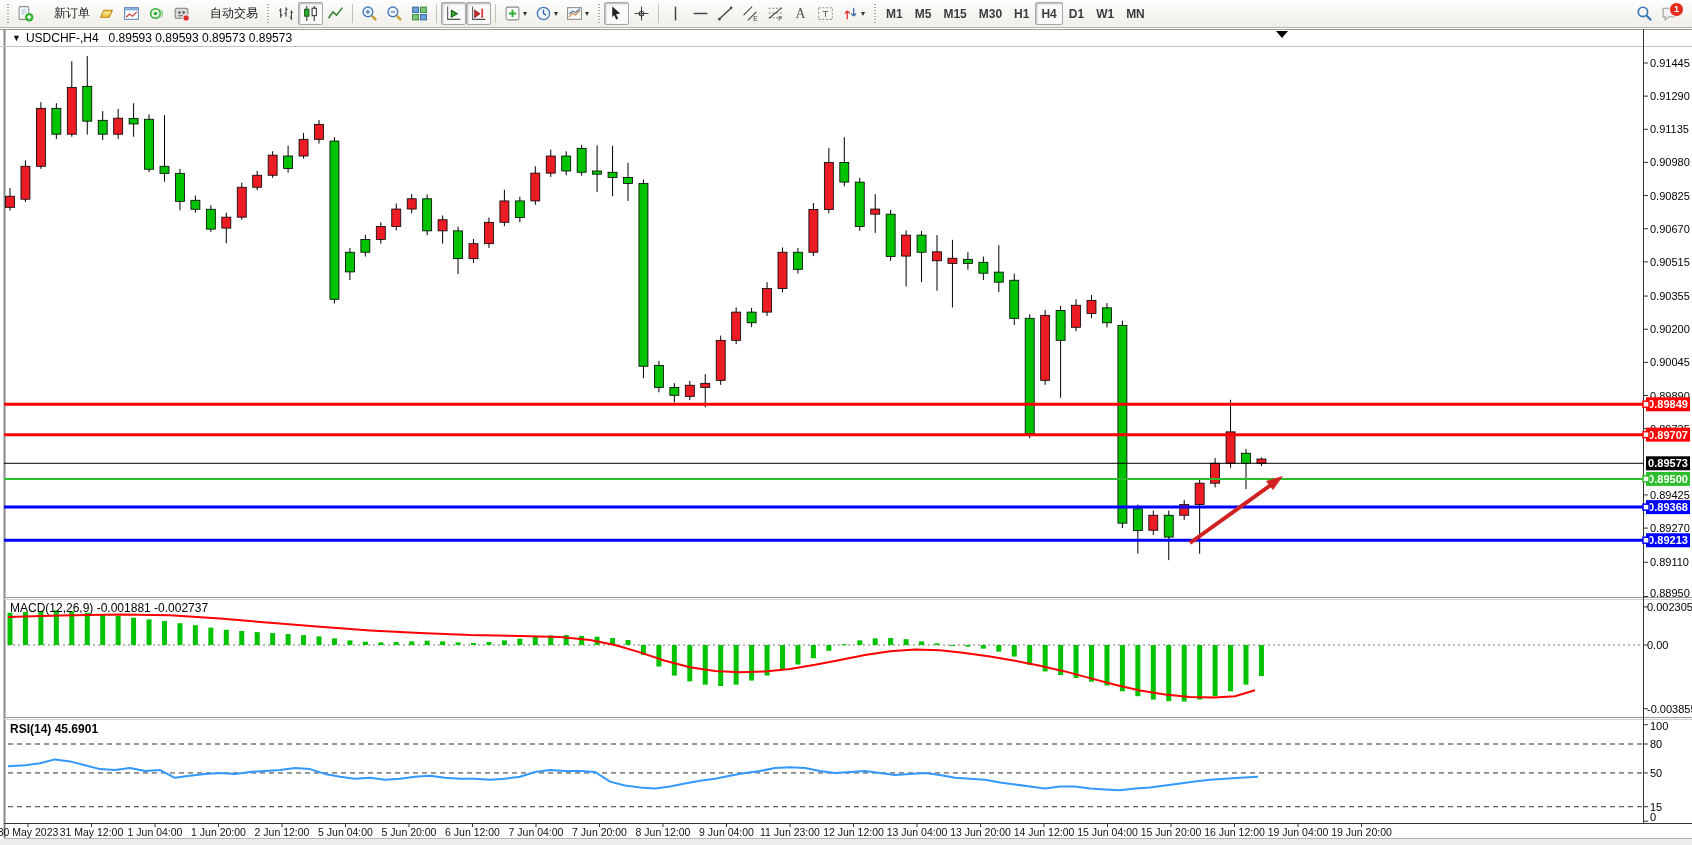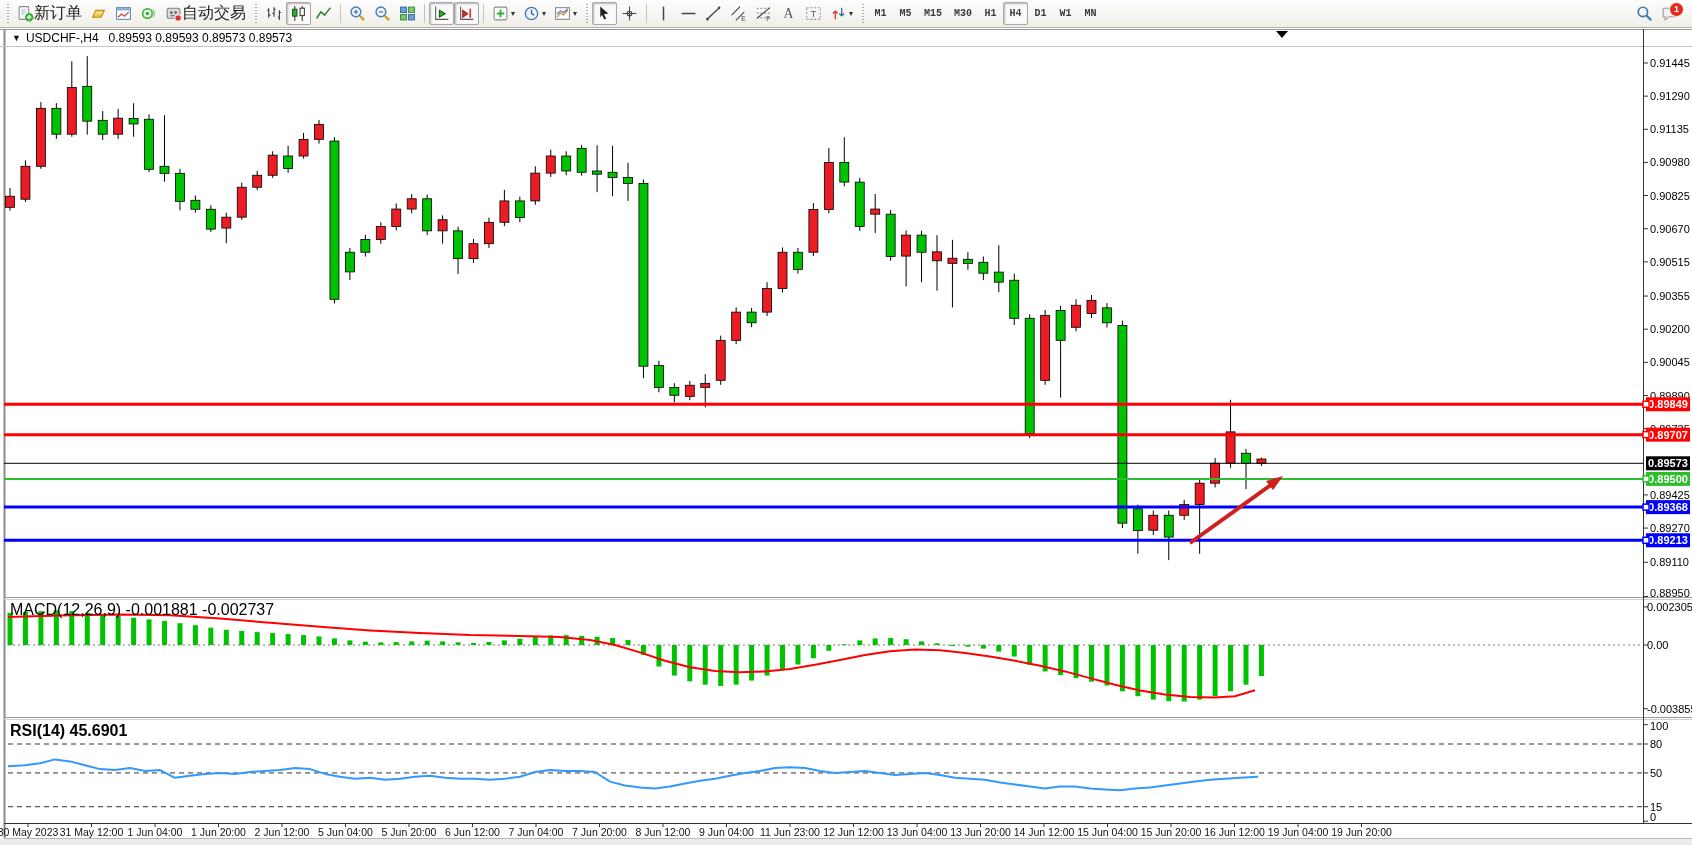--- a/index.html
+++ b/index.html
@@ -11,31 +11,31 @@
     display:flex;align-items:center;padding:0 2px;box-sizing:border-box;}
   .grip{width:5px;height:20px;margin:0 3px;flex:0 0 auto;
     background-image:repeating-linear-gradient(#a8a8a8 0 1px,transparent 1px 3px);
     background-size:2px 100%;background-repeat:no-repeat;background-position:center;}
   .sep{width:1px;height:19px;background:#c6c2b8;margin:0 4px;flex:0 0 auto;}
   .tbtn{height:23px;min-width:25px;display:flex;align-items:center;justify-content:center;
     padding:0 3px;border:1px solid transparent;border-radius:2px;position:relative;
     cursor:default;flex:0 0 auto;box-sizing:border-box;}
   .tbtn.active{background:#fafafa;border:1px solid #a9a9a9;
     box-shadow:inset 1px 1px 2px rgba(0,0,0,.28);}
-  .tbtn .blabel{font-size:16px;color:#1a1a1a;margin-left:0;white-space:nowrap;}
+  .tbtn .blabel{font-size:12px;color:#1a1a1a;margin-left:20px;white-space:nowrap;}
   .tbtn .caret{font-size:8px;color:#333;margin-left:2px;}
-  .tbtn.tf{font-size:10px;font-weight:bold;color:#3c3c3c;padding:0 5px;font-family:Liberation Mono, monospace;}
+  .tbtn.tf{font-size:12px;font-weight:bold;color:#3c3c3c;padding:0 5px;}
   .badge{position:absolute;top:-1px;right:-3px;width:13px;height:13px;border-radius:50%;
     background:#e22a1d;color:#fff;font-size:9px;font-weight:bold;line-height:13px;
     text-align:center;border:1px solid #fff;}
   .right-tools{margin-left:auto;display:flex;align-items:center;margin-right:8px;}
   .chart-title{position:absolute;left:12px;top:31px;z-index:3;font-size:12px;color:#000;
     display:flex;align-items:center;white-space:pre;}
   .chart-title .tri{font-size:9px;margin-right:5px;color:#111;}
-  .ind-label{position:absolute;z-index:3;font-size:16px;color:#000;left:10px;white-space:pre;text-align:right;}
+  .ind-label{position:absolute;z-index:3;font-size:12px;color:#000;left:10px;white-space:pre;text-align:right;}
   .lbl-macd{top:601px;}
   .lbl-rsi{top:722px;font-weight:bold;}
 </style>
 </head>
 <body>
 
 <div class="app">
   <svg id="chart-svg" width="1692" height="845" viewBox="0 0 1692 845">
       <rect x="0" y="28" width="1692" height="817" fill="#ffffff"></rect>
       <rect x="839" y="839" width="853" height="6" fill="#ececec"></rect>

